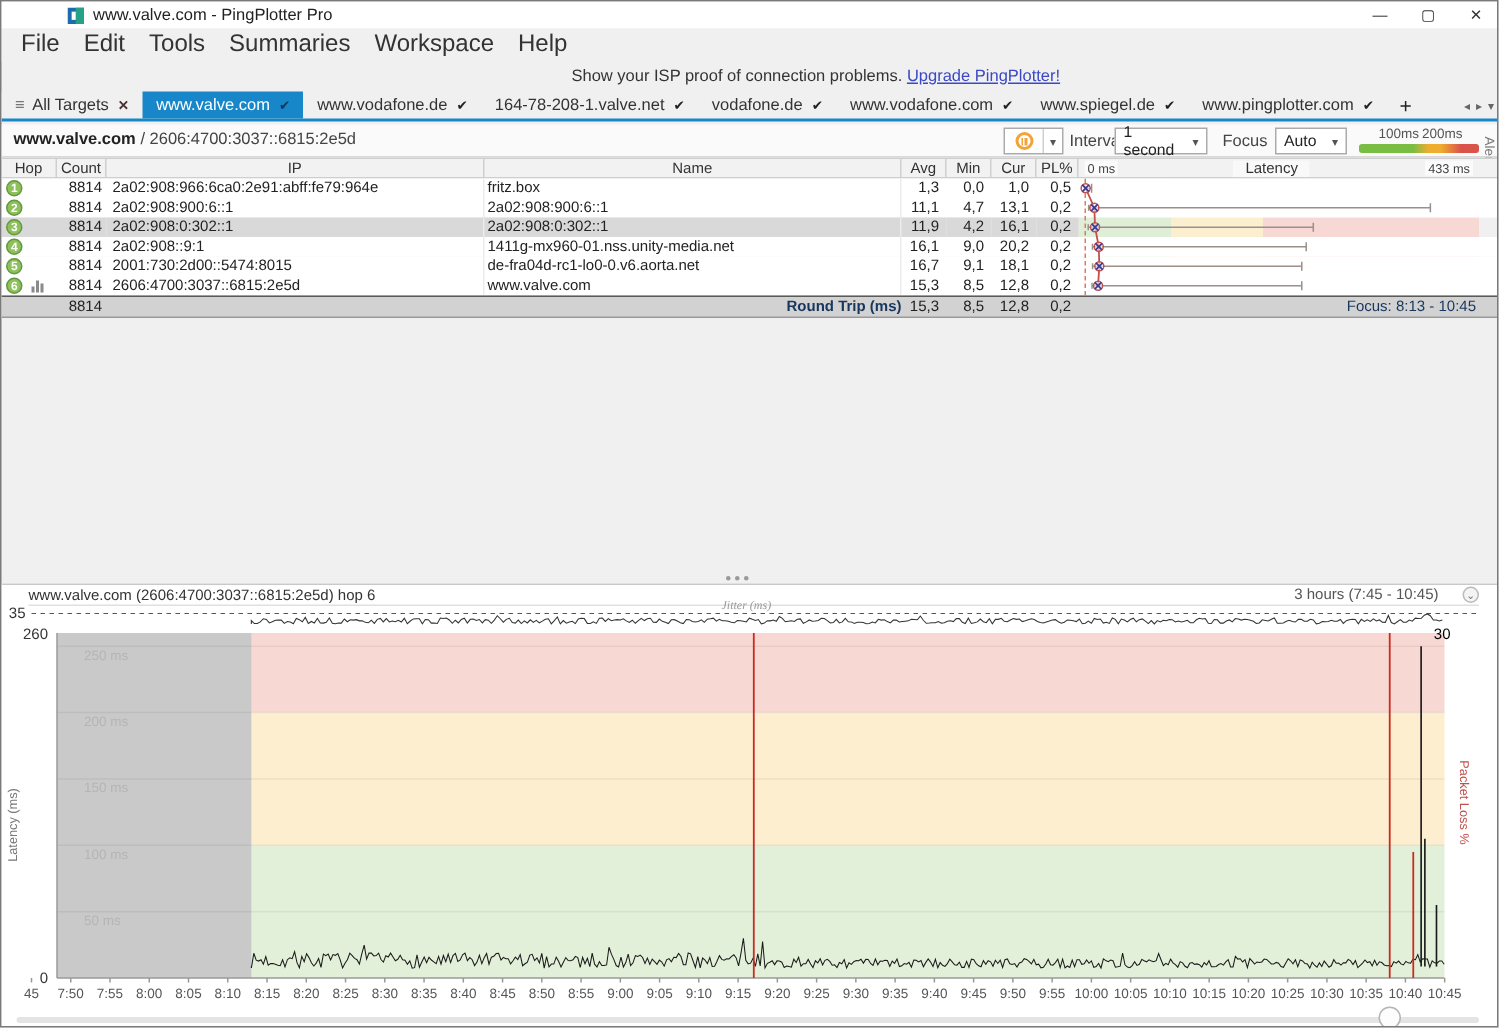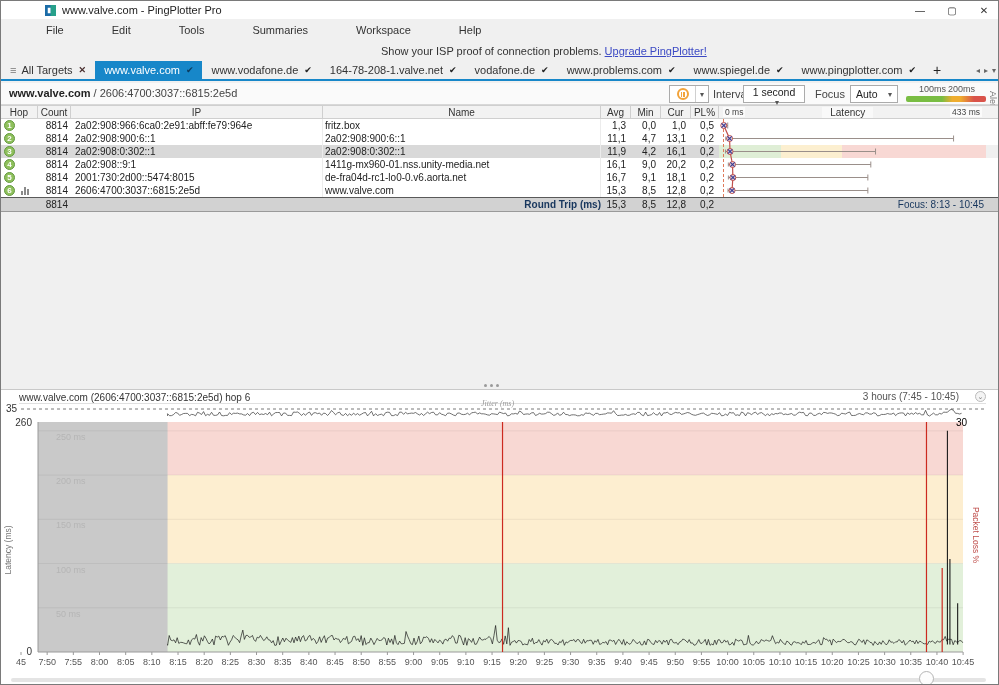--- a/index.html
+++ b/index.html
@@ -10,21 +10,21 @@
 
   
   #titlebar { left:0; top:0; width:999px; height:18px; background:#ffffff; display:flex; align-items:center;padding-left:36px; }
   #app-icon { width:11px; height:11px; margin-left:8px; }
   #window-title { font-size:11px; margin-left:6px; color:#222; }
   #win-controls { margin-left:auto; display:flex; }
   .win-btn { width:32px; height:18px; font-size:10px; color:#333; display:flex; align-items:center; justify-content:center; cursor:default; }
 
   
   #menubar { left:0; top:18px; width:999px; height:22px; background:#f0f0f0; display:flex; align-items:center; padding-left:5px; }
-  .menu-item { font-size:11px; color:#333; padding:3px 8px;margin-left:32px; }
+  .menu-item { font-size:16px; color:#333; padding:3px 8px; }
 
   
   #banner { left:380px; top:44px; font-size:11px; color:#333; white-space:nowrap; }
   #banner a { color:#3b49c4; text-decoration:underline; }
 
   
   #tabbar { left:0; top:60px; width:999px; height:20px; background:#f0f0f0; border-bottom:2px solid #1787c9; display:flex; align-items:stretch; }
   .tab { display:flex; align-items:center; font-size:11px; color:#333; padding:0 9px; white-space:nowrap; }
   .tab .chk { margin-left:6px; font-size:9px; color:#222; }
   .tab.active { background:#1787c9; color:#ffffff; }
@@ -41,21 +41,21 @@
   .tool-label { font-size:11px; color:#444; }
   .selectbox { background:#fff; border:1px solid #ababab; height:18px; font-size:10.5px; color:#222;
                display:flex; align-items:center; justify-content:space-between; padding:0 5px; }
   .selectbox .arr { color:#555; font-size:8px; margin-left:6px; }
   #pause-btn { left:668px; top:2px; width:40px; height:18px; background:#fff; border:1px solid #ababab; display:flex; }
   #pause-main { width:26px; display:flex; align-items:center; justify-content:center; border-right:1px solid #d0d0d0; }
   #pause-circle { width:12px; height:12px; border:2px solid #f2a33a; border-radius:50%; display:flex; align-items:center; justify-content:center; gap:1px; }
   #pause-circle i { display:block; width:1.5px; height:5px; background:#f2a33a; }
   #pause-arrow { flex:1; display:flex; align-items:center; justify-content:center; font-size:8px; color:#555; }
   #interval-label { left:712px; top:5px; }
-  #interval-select { left:742px; top:2px; width:62px;flex-direction:column; }
+  #interval-select { left:742px; top:2px; width:62px; }
   #focus-label { left:814px; top:5px; }
   #focus-select { left:849px; top:2px; width:48px; }
   #scale-100 { left:918px; top:1px; font-size:9px; color:#555; }
   #scale-200 { left:947px; top:1px; font-size:9px; color:#555; }
   #scale-bar { left:905px; top:13px; width:80px; height:6px;
                background:linear-gradient(to right,#79bd43 0%,#79bd43 45%,#efad2f 58%,#efad2f 68%,#d9534a 85%); border-radius:2px; }
   #alerts-tab { right:0px; top:84px; width:13px; height:36px; font-size:9px; color:#777;
                 writing-mode:vertical-rl; text-align:center; }
 
   
@@ -154,21 +154,21 @@
       </div>
       <div class="tab">
         <span>164-78-208-1.valve.net</span>
         <span class="chk">✔</span>
       </div>
       <div class="tab">
         <span>vodafone.de</span>
         <span class="chk">✔</span>
       </div>
       <div class="tab">
-        <span>www.problems.com</span>
+        <span>www.vodafone.com</span>
         <span class="chk">✔</span>
       </div>
       <div class="tab">
         <span>www.spiegel.de</span>
         <span class="chk">✔</span>
       </div>
       <div class="tab">
         <span>www.pingplotter.com</span>
         <span class="chk">✔</span>
       </div>

